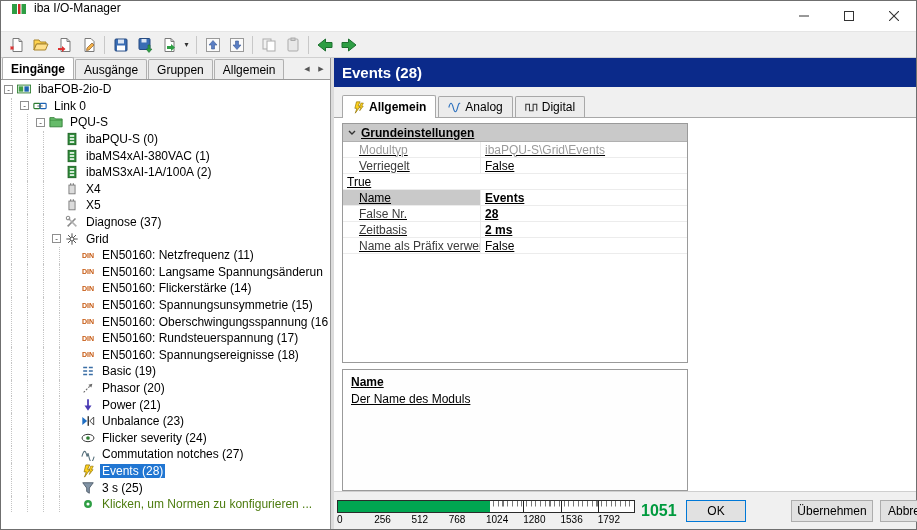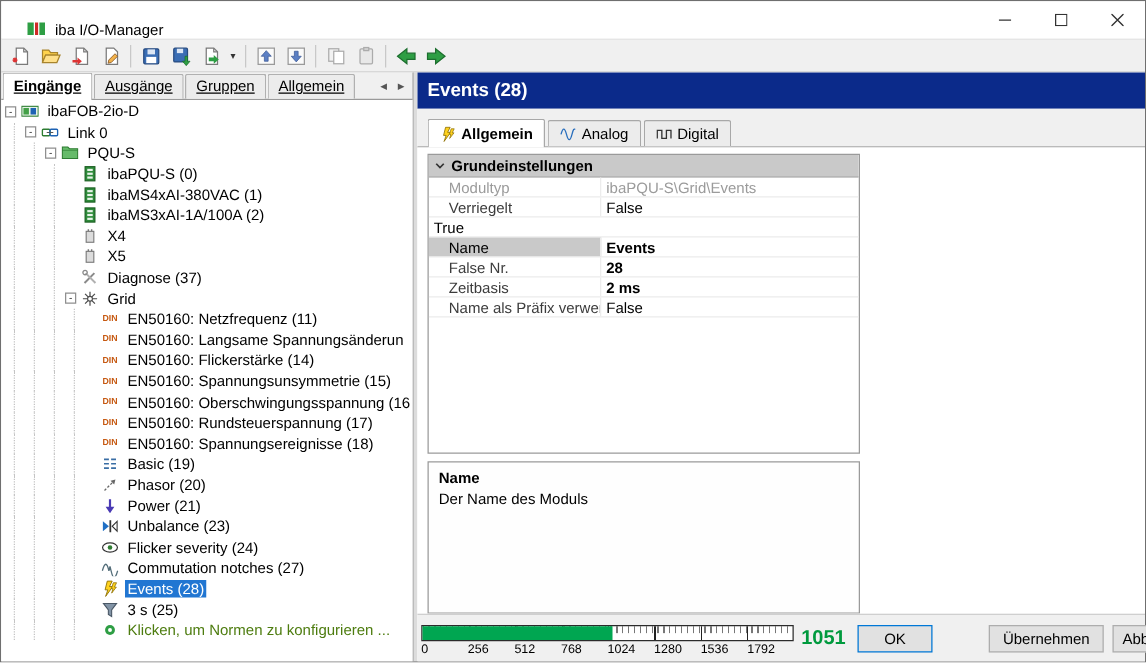--- a/index.html
+++ b/index.html
@@ -1,35 +1,35 @@
 <!DOCTYPE html>
 <html style="--header-blue: #0b2a8a; --selection-blue: #2176d2; --progress-green: #00a651; --value-green: #009a3e;"><head>
 <meta charset="utf-8">
 <style>
   *{box-sizing:border-box;margin:0;padding:0;}
   html,body{width:917px;height:530px;overflow:hidden;}
   body{font-family:"Liberation Sans",sans-serif;font-size:12px;color:#000;background:#fff;}
   .window{width:917px;height:530px;display:flex;flex-direction:column;border:1px solid #6f6f6f;background:#f0f0f0;}
   
-  .titlebar{height:30px;flex:0 0 auto;display:flex;align-items:flex-end;background:#ffffff;padding-left:20px;}
+  .titlebar{height:30px;flex:0 0 auto;display:flex;align-items:flex-start;background:#ffffff;padding-left:10px;}
   .app-icon{width:16px;height:16px;margin-right:7px;display:inline-flex;}
   .title{font-size:12px;}
   .win-controls{margin-left:auto;display:flex;height:100%;}
   .win-btn{width:45px;height:100%;border:none;background:transparent;display:flex;align-items:center;justify-content:center;}
   
   .toolbar{height:27px;flex:0 0 auto;display:flex;align-items:center;background:#f0f0f0;border-top:1px solid #e5e5e5;border-bottom:1px solid #d0d0d0;padding:0 4px;gap:1px;}
   .tb-btn{width:23px;height:23px;border:1px solid transparent;background:transparent;display:inline-flex;align-items:center;justify-content:center;padding:0;}
   .tb-btn svg{width:16px;height:16px;}
   .tb-caret{width:11px;height:23px;border:none;background:transparent;font-size:8px;color:#333;padding:0;}
   .tb-sep{width:1px;height:18px;background:#c8c8c8;margin:0 3px;}
   
   .content{flex:1;display:flex;min-height:0;}
   .left-panel{width:330px;flex:0 0 auto;display:flex;flex-direction:column;background:#f0f0f0;border-right:1px solid #9a9a9a;}
   .tabstrip{height:22px;flex:0 0 auto;display:flex;align-items:flex-end;padding-left:1px;border-bottom:1px solid #9a9a9a;}
-  #left-tabs{display:flex;align-items:center;height:100%;text-decoration:underline;}
+  #left-tabs{display:flex;align-items:flex-end;height:100%;}
   .tab{height:20px;padding:0 8px;font-size:12px;background:#ececec;border:1px solid #b0b0b0;border-bottom:none;margin-right:1px;border-radius:2px 2px 0 0;font-family:inherit;white-space:nowrap;}
   .tab.active{background:#fff;font-weight:bold;height:22px;position:relative;z-index:2;}
   .tab-scrollers{margin-left:auto;display:flex;align-items:center;height:100%;padding-right:2px;}
   .tscroll{width:14px;height:16px;font-size:7px;border:none;background:transparent;color:#555;padding:0;}
   .tree{flex:1;background:#fff;overflow:hidden;padding-top:1px;}
   .tree-row{height:16.6px;display:flex;align-items:center;padding-left:3px;white-space:nowrap;}
   .guide{width:9px;margin-left:7px;align-self:stretch;border-left:1px dotted #c4c4c4;flex:0 0 auto;}
   .expander{width:9px;height:9px;border:1px solid #8f8f8f;background:#fff;font-size:8px;line-height:7px;text-align:center;color:#222;flex:0 0 auto;margin-right:3px;}
   .exp-spacer{width:12px;flex:0 0 auto;}
   .ticon{width:16px;height:14px;flex:0 0 auto;margin-right:4px;display:inline-flex;align-items:center;justify-content:center;}
@@ -40,21 +40,21 @@
   .din-txt{font-size:7px;font-weight:bold;color:#c65911;}
   .splitter{width:3px;background:#dcdcdc;flex:0 0 auto;}
   
   .right-panel{flex:1;display:flex;flex-direction:column;min-width:0;background:#fff;}
   .detail-header{height:29px;flex:0 0 auto;background:var(--header-blue,#0b2a8a);color:#fff;display:flex;align-items:center;padding-left:8px;font-size:15px;font-weight:bold;}
   .detail-tabstrip{height:31px;flex:0 0 auto;background:#f0f0f0;display:flex;align-items:flex-end;padding-left:8px;border-bottom:1px solid #a8a8a8;}
   .dtab{height:21px;display:inline-flex;align-items:center;gap:4px;padding:0 9px;background:#ececec;border:1px solid #a8a8a8;border-bottom:none;margin-right:2px;border-radius:2px 2px 0 0;font-size:12px;font-family:inherit;}
   .dtab.active{background:#fff;font-weight:bold;height:23px;margin-bottom:-1px;}
   .dticon{display:inline-flex;width:13px;height:13px;}
   .dticon svg{width:13px;height:13px;}
-  .detail-body{flex:1;background:#fff;padding:5px 0 0 8px;overflow:hidden;}
+  .detail-body{flex:1;background:#fff;padding:5px 0 0 8px;overflow:hidden;text-decoration:underline;}
   .prop-grid{width:346px;height:240px;border:1px solid #9a9a9a;background:#fff;overflow:hidden;}
   .prop-section{height:18px;background:#c9c9c9;display:flex;align-items:center;gap:4px;padding-left:4px;font-weight:bold;border-bottom:1px solid #b0b0b0;}
   .chev{display:inline-flex;width:10px;height:10px;}
   .prop-row{display:grid;grid-template-columns:138px 1fr;height:16px;border-bottom:1px solid #ececec;}
   .prop-label{padding-left:16px;color:#3c3c3c;border-right:1px solid #ececec;display:flex;align-items:center;overflow:hidden;white-space:nowrap;}
   .prop-value{padding-left:4px;display:flex;align-items:center;overflow:hidden;white-space:nowrap;}
   .prop-row.disabled .prop-label,.prop-row.disabled .prop-value{color:#9b9b9b;}
   .prop-row.selected .prop-label{background:#c9c9c9;color:#000;}
   .prop-row.bold .prop-value{font-weight:bold;}
   .help-box{width:346px;height:122px;border:1px solid #9a9a9a;margin-top:6px;padding:5px 8px;background:#fefefe;}
@@ -66,21 +66,21 @@
     background-image:repeating-linear-gradient(90deg,#777 0,#777 1px,transparent 1px,transparent 4.7px),
                      repeating-linear-gradient(90deg,#222 0,#222 1px,transparent 1px,transparent 37.1px);
     background-size:100% 50%,100% 100%;background-repeat:no-repeat,repeat;background-position:top left,top left;}
   .ruler-fill{position:absolute;left:0;top:0;bottom:0;background:var(--progress-green,#00a651);}
   .ruler-labels{position:relative;height:12px;font-size:10px;}
   .ruler-labels span{position:absolute;top:1px;}
   .ruler-value{font-size:16px;font-weight:bold;color:var(--value-green,#009a3e);margin-left:6px;width:38px;flex:0 0 auto;}
   .bb-spacer{flex:1;}
   .dlg-btn{height:22px;border:1px solid #adadad;background:#e1e1e1;font-size:12px;font-family:inherit;margin-left:7px;padding:0;}
   .dlg-btn.focused{border:1px solid #0078d7;}
-  .w-ok{width:60px;} .w-apply{width:92px;margin-left:45px;} .w-cancel{width:74px;}
+  .w-ok{width:60px;} .w-apply{width:82px;margin-left:45px;} .w-cancel{width:74px;}
 </style>
 </head>
 <body>
 
 <div class="window">
 
   <div class="titlebar">
     <span class="app-icon">
         <svg viewBox="0 0 16 16">
           <rect x="1" y="3" width="5" height="10" fill="#2e9e44"></rect>

